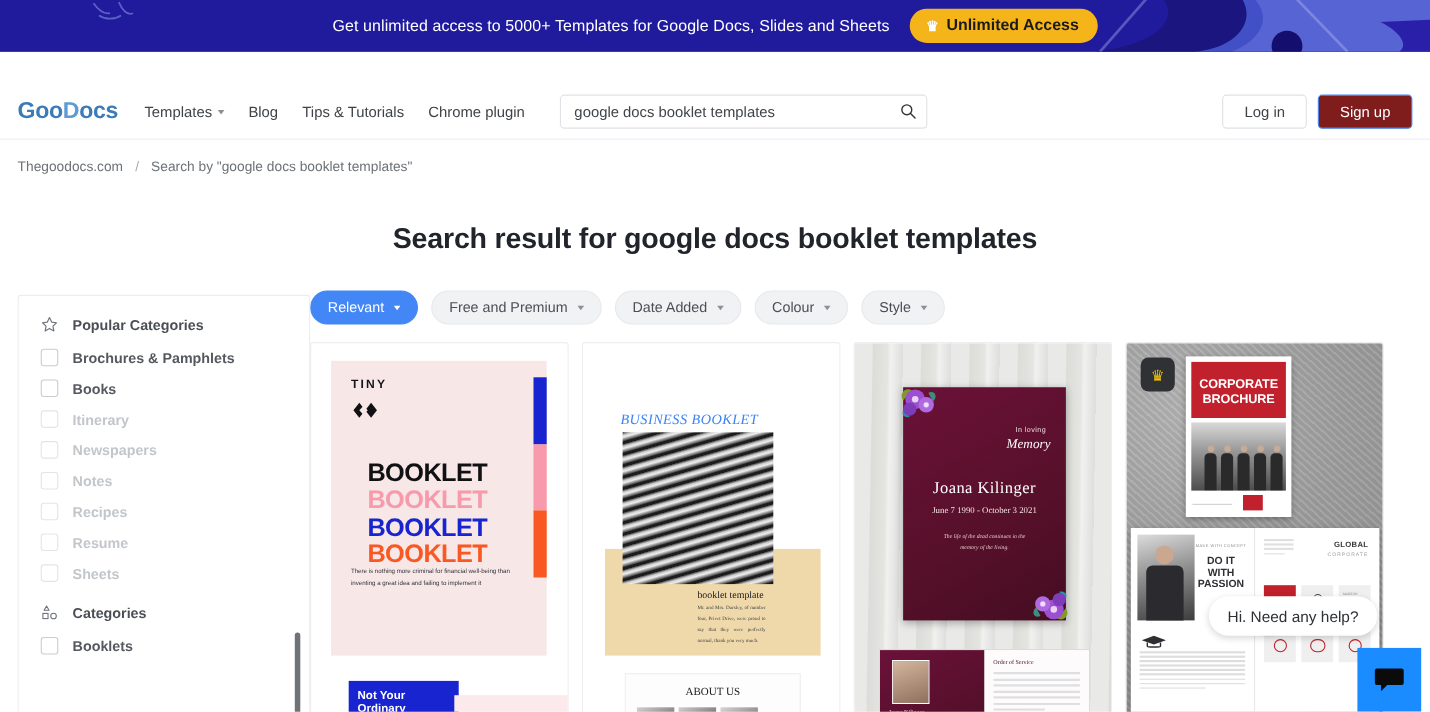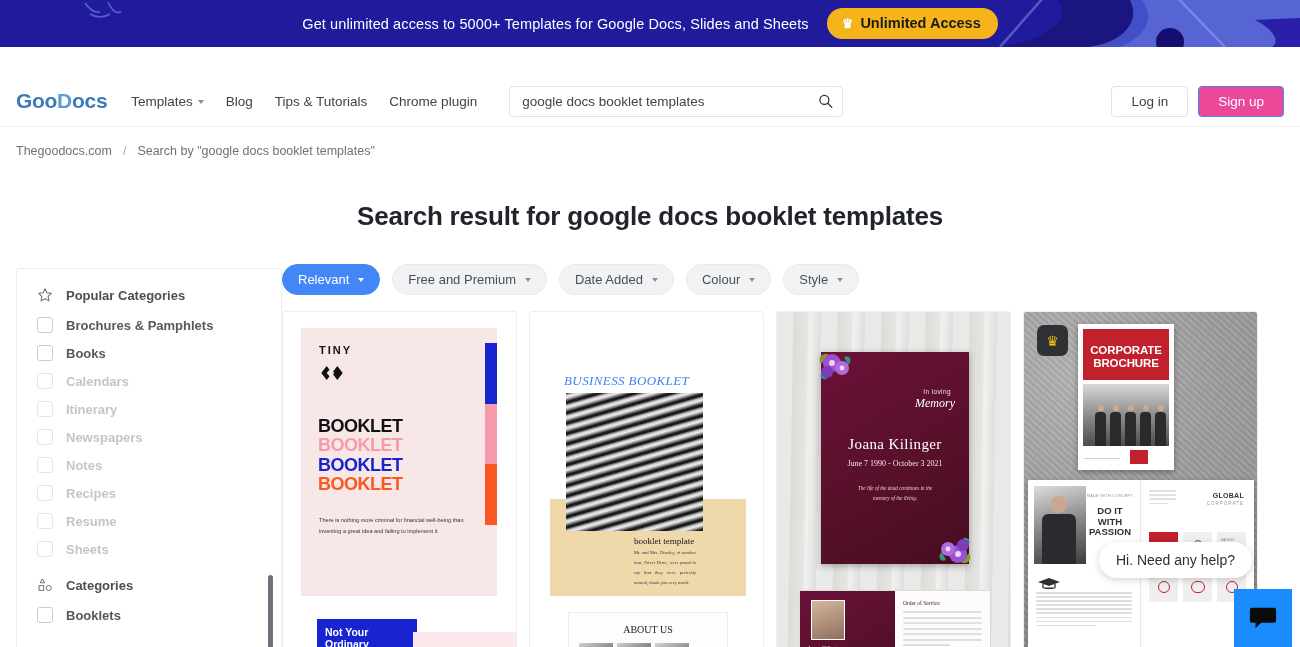--- a/index.html
+++ b/index.html
@@ -112,21 +112,21 @@
     font-size: 13.5px; color: #3f4347;
     background: #fff;
     border: 1px solid #dfe2e6;
     border-radius: 4px;
     padding: 7px 19px;
     cursor: pointer;
     font-family: "Liberation Sans", sans-serif;
   }
   .btn-signup {
     font-size: 13.5px; color: #fff;
-    background: #ec4899;
+    background: #7f1d1d;
     border: 1px solid #4287f5;
     border-radius: 4px;
     padding: 7px 19px;
     cursor: pointer;
     font-family: "Liberation Sans", sans-serif;
   }
 
   
   .breadcrumb {
     display: flex; align-items: center;
@@ -269,21 +269,21 @@
 
   
   .c1-page {
     position: absolute; left: 18px; top: 16px;
     width: 196px; height: 268px;
     background: #f7e7e7;
   }
   .c1-brand { position: absolute; left: 18px; top: 16px; font-size: 11px; font-weight: bold; letter-spacing: 2px; color: #15141a; }
   .c1-mark { position: absolute; left: 18px; top: 35px; width: 26px; height: 20px; }
   .c1-words { position: absolute; left: 17px; top: 89px; }
-  .c1-word { font-size: 18px; font-weight: bold; letter-spacing: -.5px; line-height: 1.08; font-family: "Liberation Sans", sans-serif; }
+  .c1-word { font-size: 23px; font-weight: bold; letter-spacing: -.5px; line-height: 1.08; font-family: "Liberation Sans", sans-serif; margin-left: 16px; }
   .c1-body { position: absolute; left: 18px; top: 187px; width: 146px; font-size: 5.6px; line-height: 1.95; color: #34343a; }
   .c1-bars { position: absolute; right: 0px; top: 15px; width: 12px; height: 182px; }
   .c1-bars i { display: block; width: 100%; height: 33.33%; }
 
   
   .c2-page { position: absolute; left: 20px; top: 16px; width: 196px; height: 268px; background: #fff; }
   .c2-beige { position: absolute; left: 0; bottom: 0; width: 100%; height: 97px; background: #efd9ab; }
   .c2-title { position: absolute; left: 14px; top: 45px; font-family: "Liberation Serif", serif; font-size: 13px; letter-spacing: .4px; color: #3b82f6; white-space: nowrap; font-style: italic; }
   .c2-photo {
     position: absolute; left: 16px; top: 65px;
@@ -509,24 +509,20 @@
         <span>Popular Categories</span>
       </div>
 
       <div class="side-row">
         <span class="cbox"></span>
         <span class="lbl">Brochures &amp; Pamphlets</span>
       </div>
       <div class="side-row">
         <span class="cbox"></span>
         <span class="lbl">Books</span>
-      </div>
-      <div class="side-row dim">
-        <span class="cbox"></span>
-        <span class="lbl">Calendars</span>
       </div>
       <div class="side-row dim">
         <span class="cbox"></span>
         <span class="lbl">Itinerary</span>
       </div>
       <div class="side-row dim">
         <span class="cbox"></span>
         <span class="lbl">Newspapers</span>
       </div>
       <div class="side-row dim">

